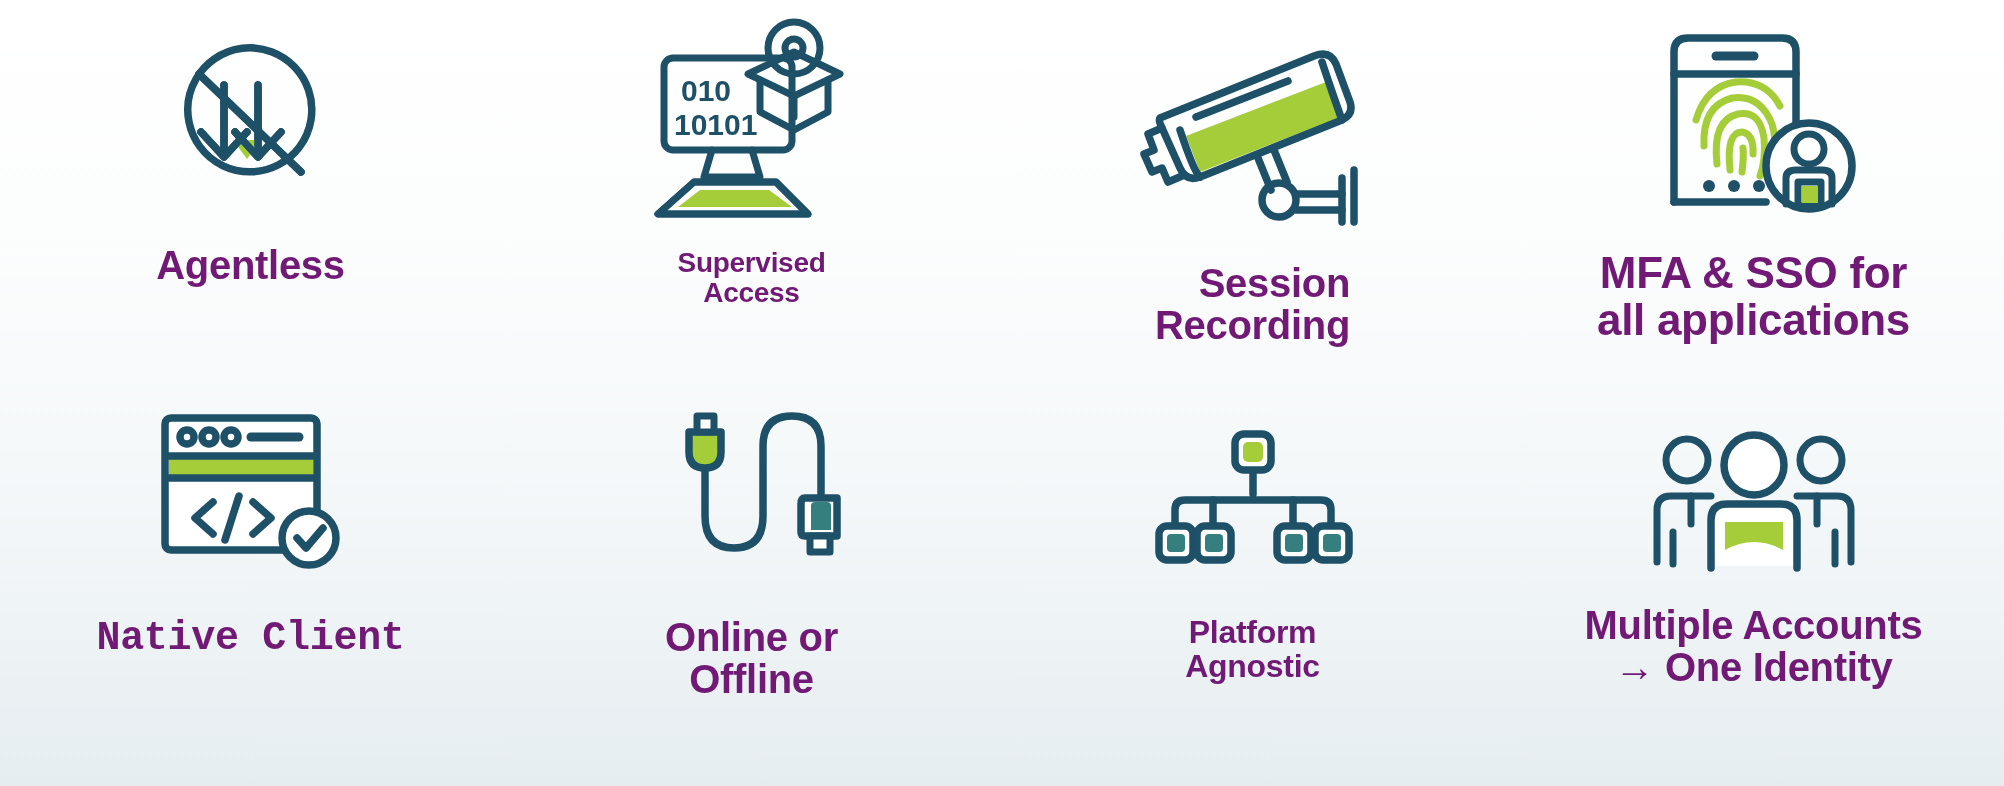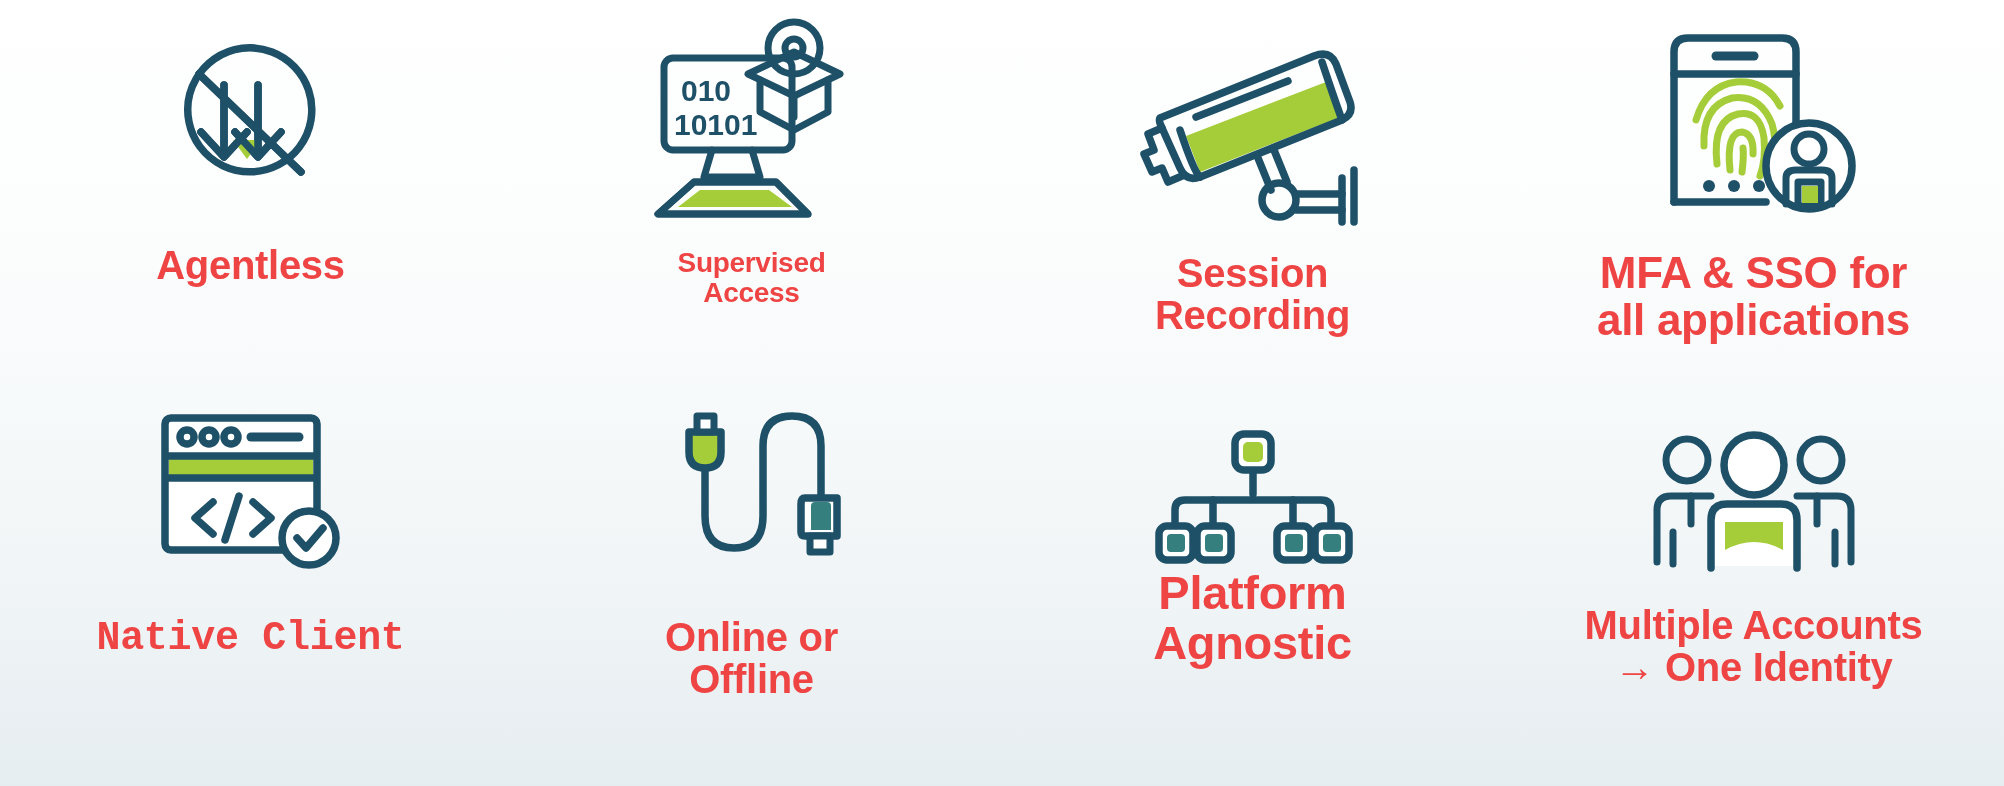--- a/index.html
+++ b/index.html
@@ -26,49 +26,49 @@
     flex-direction: column;
     align-items: center;
     justify-content: flex-start;
   }
   .icon-wrap {
     display: flex;
     align-items: flex-end;
     justify-content: center;
   }
   .label {
-    color: #ef4444;
+    color: #701a75;
     font-weight: bold;
     text-align: center;
     line-height: 1.06;
     letter-spacing: -0.3px;
     white-space: pre-line;
   }
 
   
   .c1 .icon-wrap { height: 200px; margin-top: 22px; }
   .c1 .label { font-size: 40px; margin-top: 22px; }
 
   .c2 .icon-wrap { height: 200px; margin-top: 22px; }
   .c2 .label { font-size: 28px; margin-top: 26px; }
 
   .c3 .icon-wrap { height: 200px; margin-top: 22px; }
-  .c3 .label { font-size: 40px; margin-top: 30px; }
+  .c3 .label { font-size: 40px; margin-top: 40px; text-align: right; }
 
   .c4 .icon-wrap { height: 200px; margin-top: 14px; }
   .c4 .label { font-size: 44px; margin-top: 36px; }
 
   .c5 .icon-wrap { height: 160px; margin-top: 20px; }
   .c5 .label { font-size: 40px; margin-top: 48px; font-family: Liberation Mono, monospace; }
 
   .c6 .icon-wrap { height: 160px; margin-top: 18px; }
   .c6 .label { font-size: 40px; margin-top: 48px; }
 
   .c7 .icon-wrap { height: 160px; margin-top: 18px; }
-  .c7 .label { font-size: 47px; }
+  .c7 .label { font-size: 32px; margin-top: 48px; }
 
   .c8 .icon-wrap { height: 160px; margin-top: 22px; }
   .c8 .label { font-size: 40px; margin-top: 32px; }
 
   svg { display: block; overflow: visible; }
 </style>
 </head>
 <body>
 
 <div id="grid">

